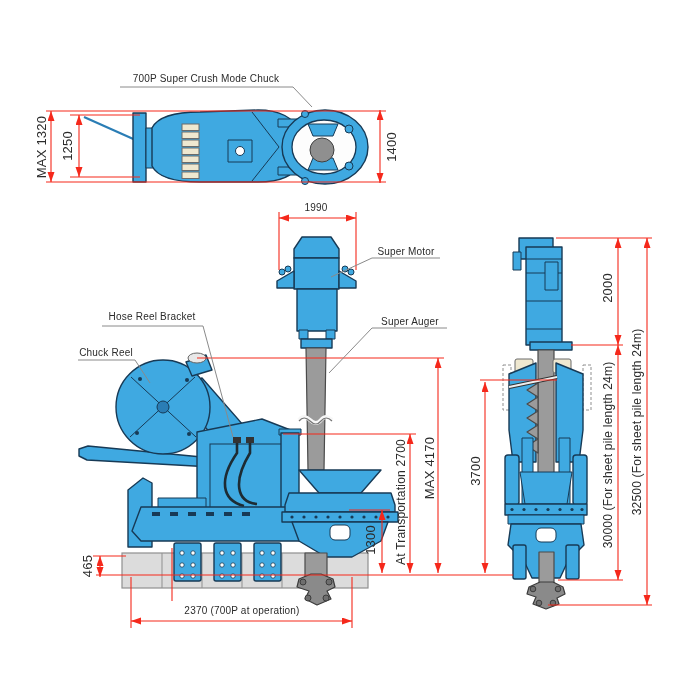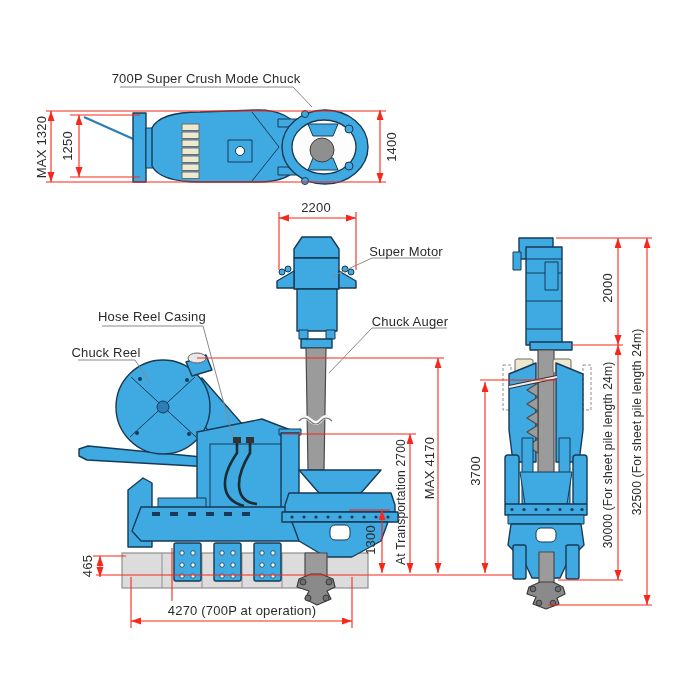--- a/index.html
+++ b/index.html
@@ -1,19 +1,19 @@
 <!DOCTYPE html>
 <html style="--machine-blue: #3fa9e1; --outline-navy: #173a56; --dimension-red: #f5281b; --metal-gray: #9b9b9b; --pile-gray: #dcdcdc; --leader-gray: #8a8a8a; --cream: #efe8d0; --text-dark: #2b2b2b;"><head>
 <meta charset="utf-8">
 <style>
   html,body{margin:0;padding:0;background:#fff;}
   #canvas{position:relative;width:700px;height:700px;background:#fff;overflow:hidden;
           font-family:"Liberation Sans", sans-serif;}
   svg{position:absolute;left:0;top:0;}
-  .lbl{position:absolute;white-space:nowrap;font-size:13px;color:var(--text-dark);
+  .lbl{position:absolute;white-space:nowrap;font-size:10px;color:var(--text-dark);
        transform:translate(-50%,-50%);letter-spacing:0.2px;}
   .vlbl{position:absolute;white-space:nowrap;font-size:13px;color:var(--text-dark);
         transform:translate(-50%,-50%) rotate(-90deg);letter-spacing:0.2px;}
   .fs12{font-size:12px;}
   .blue{fill:var(--machine-blue);stroke:var(--outline-navy);stroke-width:1.4;stroke-linejoin:round;}
   .blue-thin{stroke-width:1;}
   .navy-line{stroke:var(--outline-navy);fill:none;stroke-width:1;}
   .metal{fill:var(--metal-gray);stroke:#4a4a4a;stroke-width:1.2;stroke-linejoin:round;}
   .metal-dark{fill:#8a8a8a;stroke:#3c3c3c;stroke-width:1.2;stroke-linejoin:round;}
   .cream{fill:var(--cream);stroke:#6b6b6b;stroke-width:1;}
@@ -278,30 +278,30 @@
     <polyline points="120,87 293,87 312,107" class="leader"></polyline>
     <polyline points="440,258 372,258 331,277" class="leader"></polyline>
     <polyline points="447,328 372,328 329,373" class="leader"></polyline>
     <polyline points="102,326 203,326 233,437" class="leader"></polyline>
     <polyline points="78,360 135,360 150,383" class="leader"></polyline>
   </g>
 </svg>
 
   <div class="lbl" style="left:206px;top:78px">700P Super Crush Mode Chuck</div>
   <div class="lbl" style="left:406px;top:251px">Super Motor</div>
-  <div class="lbl" style="left:410px;top:321px">Chuck Auger</div>
-  <div class="lbl" style="left:152px;top:316px">Hose Reel Casing</div>
+  <div class="lbl" style="left:410px;top:321px">Super Auger</div>
+  <div class="lbl" style="left:152px;top:316px">Hose Reel Bracket</div>
   <div class="lbl" style="left:106px;top:352px">Chuck Reel</div>
 
   <div class="vlbl" style="left:41px;top:147px">MAX 1320</div>
   <div class="vlbl" style="left:67px;top:146px">1250</div>
   <div class="vlbl" style="left:391px;top:147px">1400</div>
-  <div class="lbl" style="left:316px;top:207px">2200</div>
+  <div class="lbl" style="left:316px;top:207px">1990</div>
   <div class="vlbl" style="left:429px;top:468px">MAX 4170</div>
   <div class="vlbl fs12" style="left:401px;top:502px">At Transportation 2700</div>
   <div class="vlbl" style="left:475px;top:471px">3700</div>
   <div class="vlbl" style="left:370px;top:540px">1300</div>
   <div class="vlbl" style="left:87px;top:566px">465</div>
-  <div class="lbl" style="left:242px;top:610px">4270 (700P at operation)</div>
+  <div class="lbl" style="left:242px;top:610px">2370 (700P at operation)</div>
   <div class="vlbl" style="left:607px;top:288px">2000</div>
   <div class="vlbl fs12" style="left:608px;top:455px">30000 (For sheet pile length 24m)</div>
   <div class="vlbl fs12" style="left:637px;top:422px">32500 (For sheet pile length 24m)</div>
 </div>
 
 </body></html>

